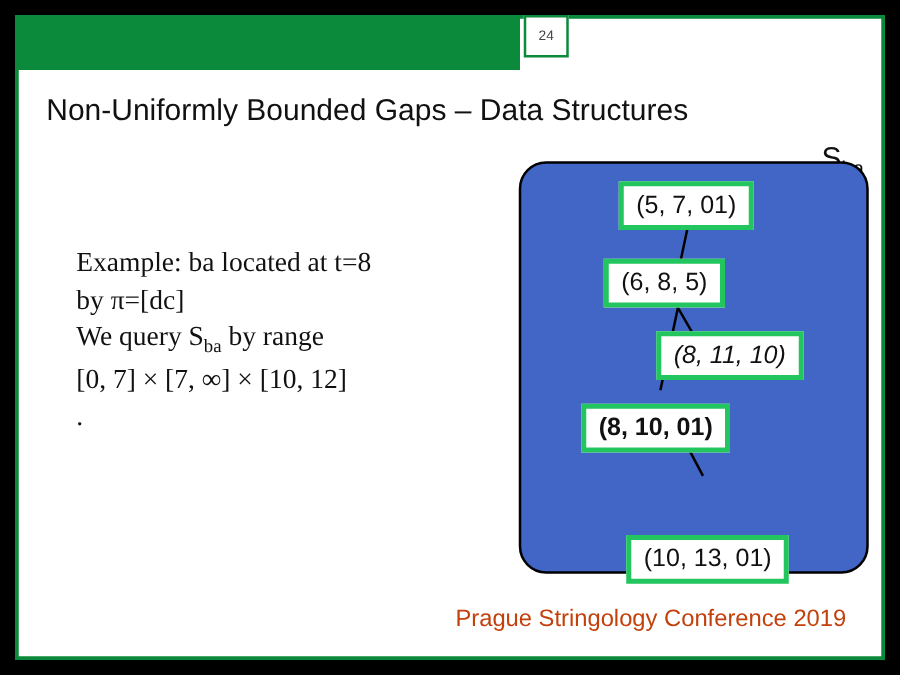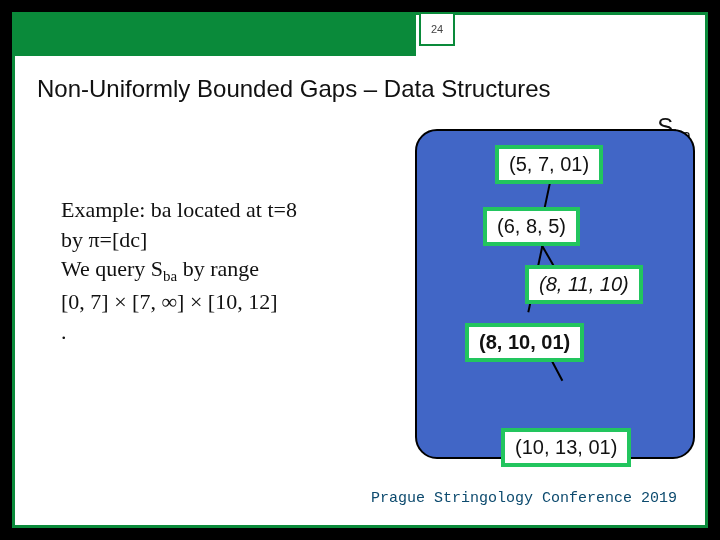--- a/index.html
+++ b/index.html
@@ -75,23 +75,23 @@
     font-family: "Comic Sans MS", sans-serif;
   }
   .edge {
     position: absolute;
     background: #000;
     width: 2px;
   }
   .footer {
     position: absolute;
     right: 28px; bottom: 18px;
-    font-size: 15px;
-    font-family: Liberation Mono, monospace;
-    color: #0c4a6e;
+    font-size: 19px;
+    font-family: Liberation Sans, sans-serif;
+    color: #c2410c;
   }
 </style>
 </head>
 <body>
 
 <div class="slide">
   <div class="header-bar"></div>
   <div class="page-num">24</div>
 
   <div class="title">Non-Uniformly Bounded Gaps – Data Structures</div>

